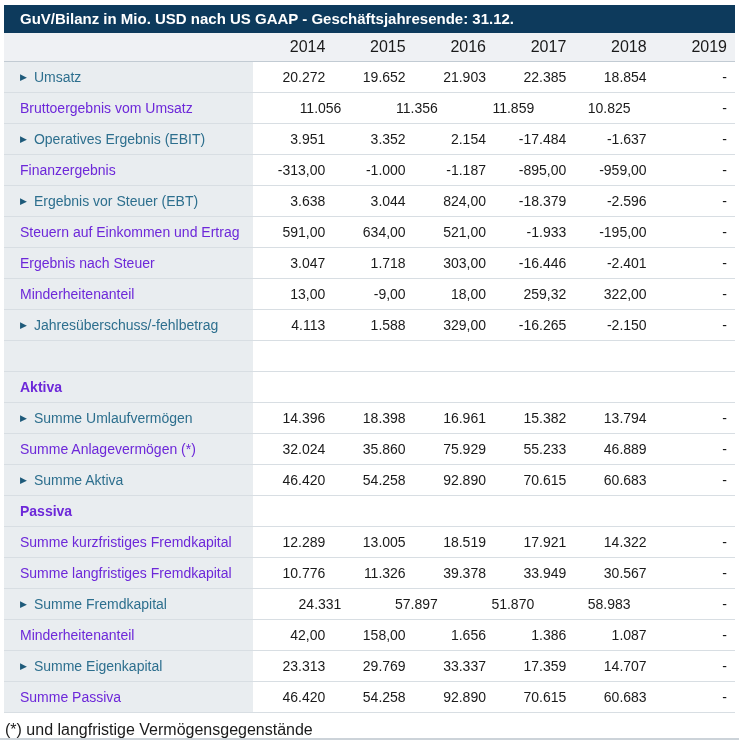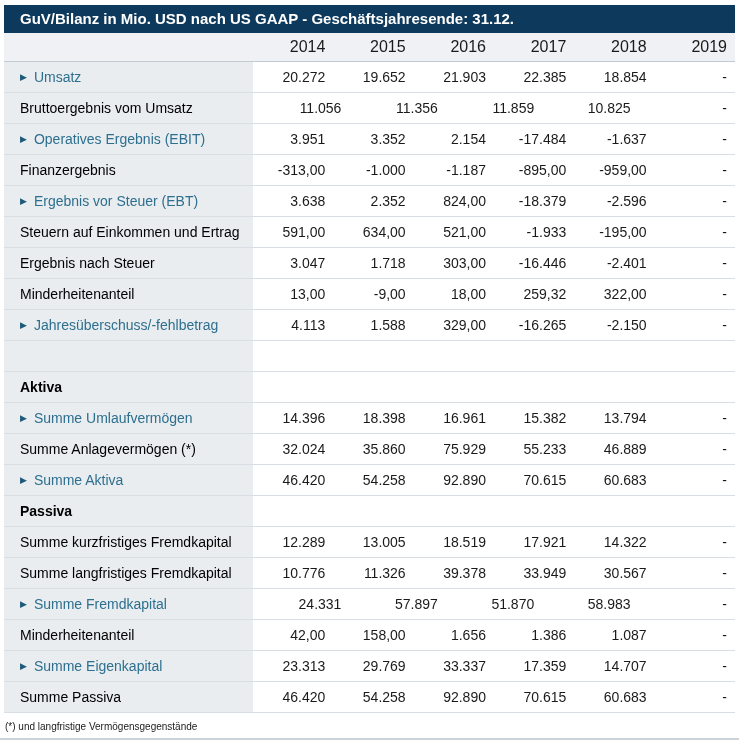--- a/index.html
+++ b/index.html
@@ -21,35 +21,35 @@
   .year-cell {
     flex: 1 1 0; text-align: right; padding-right: 8px;
     line-height: 28px; font-size: 16px; color: #1a1a1a;
   }
   .trow {
     display: flex; height: 30px; border-bottom: 1px solid #d8dee3;
   }
   .label-cell {
     width: 249px; flex: 0 0 auto; box-sizing: border-box;
     background: #e9edf0; display: flex; align-items: center;
-    padding: 0 8px 0 16px; font-size: 14px; color: #000000;
+    padding: 0 8px 0 16px; font-size: 14px; color: #6d28d9;
     white-space: nowrap; overflow: hidden;
   }
   .trow.link .label-cell { color: #2d6f8e; cursor: pointer; }
   .trow.section .label-cell { font-weight: 700; }
   .arrow {
     color: #1d5a7a; font-size: 9px; margin-right: 7px;
     flex: 0 0 auto; line-height: 1;
   }
   .num-cell {
     flex: 1 1 0; display: flex; align-items: center; justify-content: flex-end;
     padding-right: 8px; font-size: 14px; color: #1a1a1a;
   }
   .footnote {
-    font-size: 10px; color: #1a1a1a; padding: 8px 0 0 1px;
+    font-size: 16px; color: #1a1a1a; padding: 8px 0 0 1px;
   }
   .bottom-rule {
     position: absolute; left: 0; right: 0; bottom: 3px;
     height: 2px; background: #ccd3d9;
   }
 </style>
 </head>
 <body>
 
 <div class="page">
@@ -111,21 +111,21 @@
         <div class="num-cell">-895,00</div>
         <div class="num-cell">-959,00</div>
         <div class="num-cell">-</div>
       </div>
       <div class="trow link">
         <div class="label-cell">
           <span class="arrow">▶</span>
           <span>Ergebnis vor Steuer (EBT)</span>
         </div>
         <div class="num-cell">3.638</div>
-        <div class="num-cell">2.352</div>
+        <div class="num-cell">3.044</div>
         <div class="num-cell">824,00</div>
         <div class="num-cell">-18.379</div>
         <div class="num-cell">-2.596</div>
         <div class="num-cell">-</div>
       </div>
       <div class="trow plain">
         <div class="label-cell">
           <span>Steuern auf Einkommen und Ertrag</span>
         </div>
         <div class="num-cell">591,00</div>

